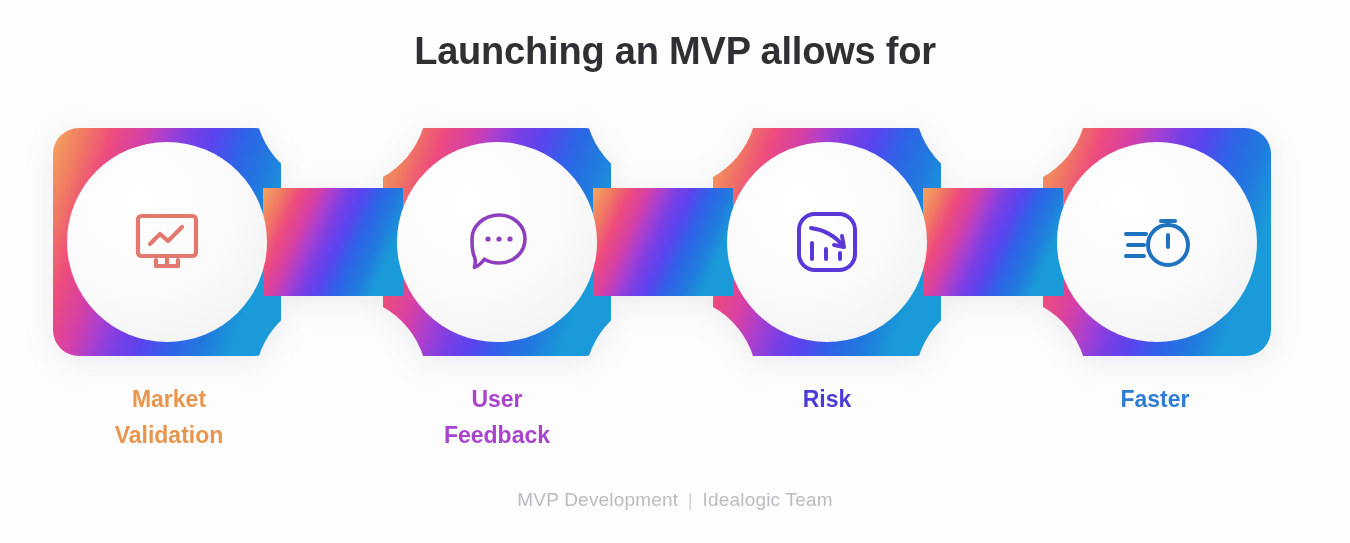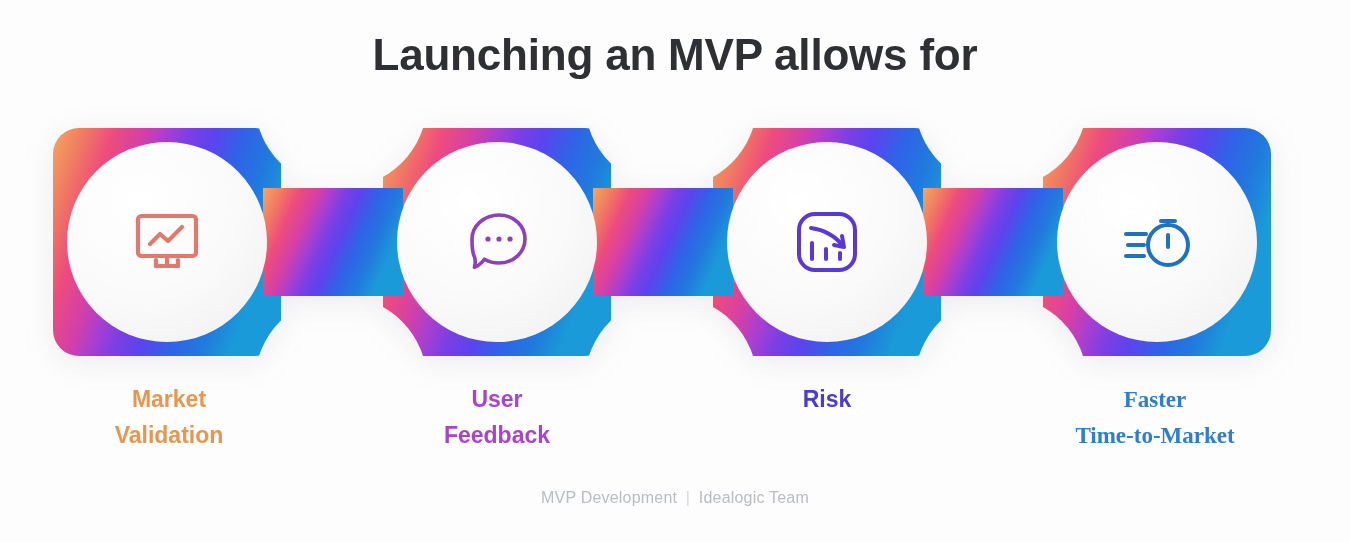--- a/index.html
+++ b/index.html
@@ -15,21 +15,21 @@
     position: relative;
   }
 
   
   .title {
     position: absolute;
     top: 30px;
     left: 0;
     width: 1350px;
     text-align: center;
-    font-size: 44px;
+    font-size: 38px;
     font-weight: bold;
     color: #2e3033;
     letter-spacing: -0.2px;
   }
 
   
   .chain-wrap {
     position: absolute;
     top: 128px;
     left: 53px;
@@ -83,31 +83,31 @@
     position: absolute;
     width: 260px;
     text-align: center;
     font-size: 23px;
     font-weight: bold;
     line-height: 1.55;
   }
   .label-0 { left: -14px; }
   .label-1 { left: 314px; }
   .label-2 { left: 644px; }
-  .label-3 { left: 972px; font-family: Liberation Serif, serif; }
+  .label-3 { left: 972px; }
   .label .l2 { display: block; }
 
   
   .footer {
     position: absolute;
     top: 489px;
     left: 0;
     width: 1350px;
     text-align: center;
-    font-size: 16px;
+    font-size: 19px;
     color: #b9bcc2;
     letter-spacing: 0.2px;
   }
   .footer .sep {
     color: #d5d7db;
     padding: 0 4px;
   }
 </style>
 </head>
 <body>
@@ -222,21 +222,20 @@
     <span class="l1">Market</span>
     <span class="l2">Validation</span>
   </div>
 
   <div class="label label-2" style="color:#4B3BD6">
     <span class="l1">Risk</span>
   </div>
 
   <div class="label label-3" style="color:#2D7DD2">
     <span class="l1">Faster</span>
-    <span class="l2">Time-to-Market</span>
   </div>
 
 </div>
 
 <div class="footer">
   <span>MVP Development</span>
   <span class="sep">|</span>
   <span>Idealogic Team</span>
 </div>
 

